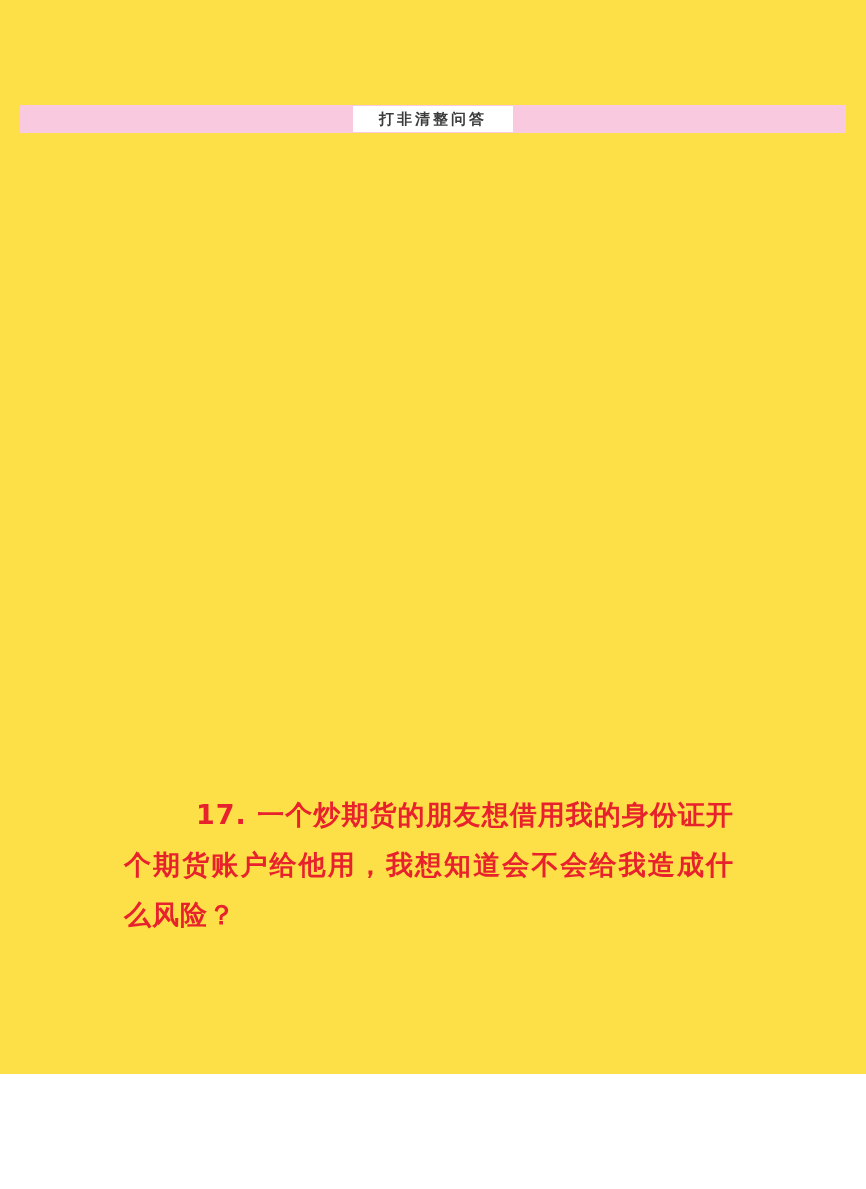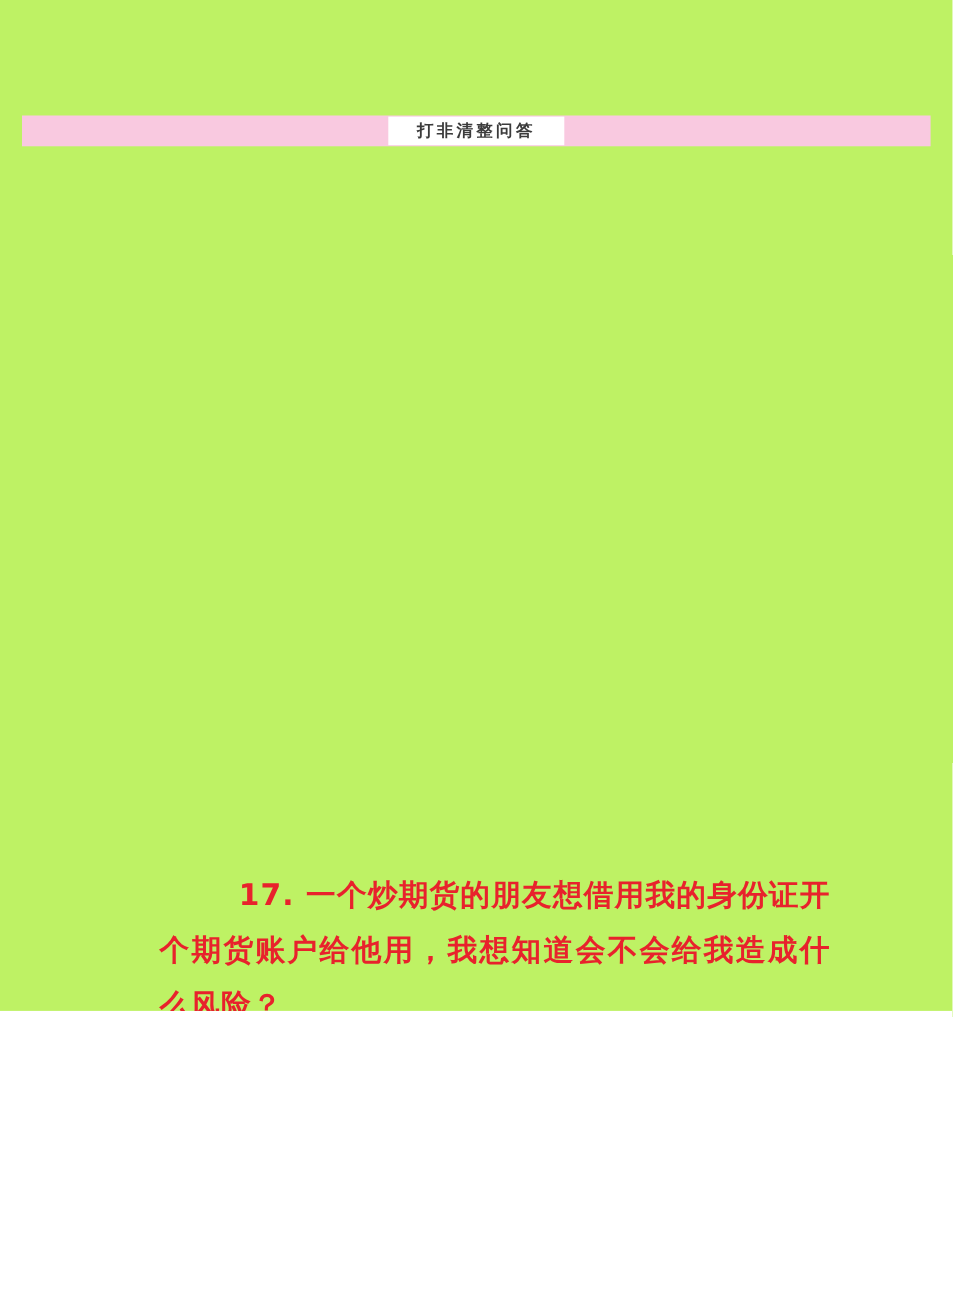--- a/index.html
+++ b/index.html
@@ -3,22 +3,22 @@
 <meta charset="utf-8">
 <style>
   html, body {
     margin: 0;
     padding: 0;
     background: #ffffff;
   }
   .page {
     position: relative;
     width: 866px;
-    height: 919px;
-    background: #bef264;
+    height: 1074px;
+    background: #fde047;
     overflow: hidden;
     font-family: "Liberation Serif", "DejaVu Serif", serif;
     text-decoration: underline;
   }
 
   
   .header-band {
     position: absolute;
     left: 20px;
     top: 105px;
@@ -55,21 +55,21 @@
     color: #000000;
     text-align: justify;
     text-justify: inter-ideograph;
     letter-spacing: 0.5px;
     margin: 0;
   }
 
   
   .question-block {
     position: absolute;
-    left: 145px;
+    left: 124px;
     top: 790px;
     width: 610px;
   }
   .question {
     font-family: "DejaVu Sans", "Liberation Sans", sans-serif;
     font-size: 27px;
     font-weight: bold;
     line-height: 50px;
     color: #e8222c;
     text-align: justify;

